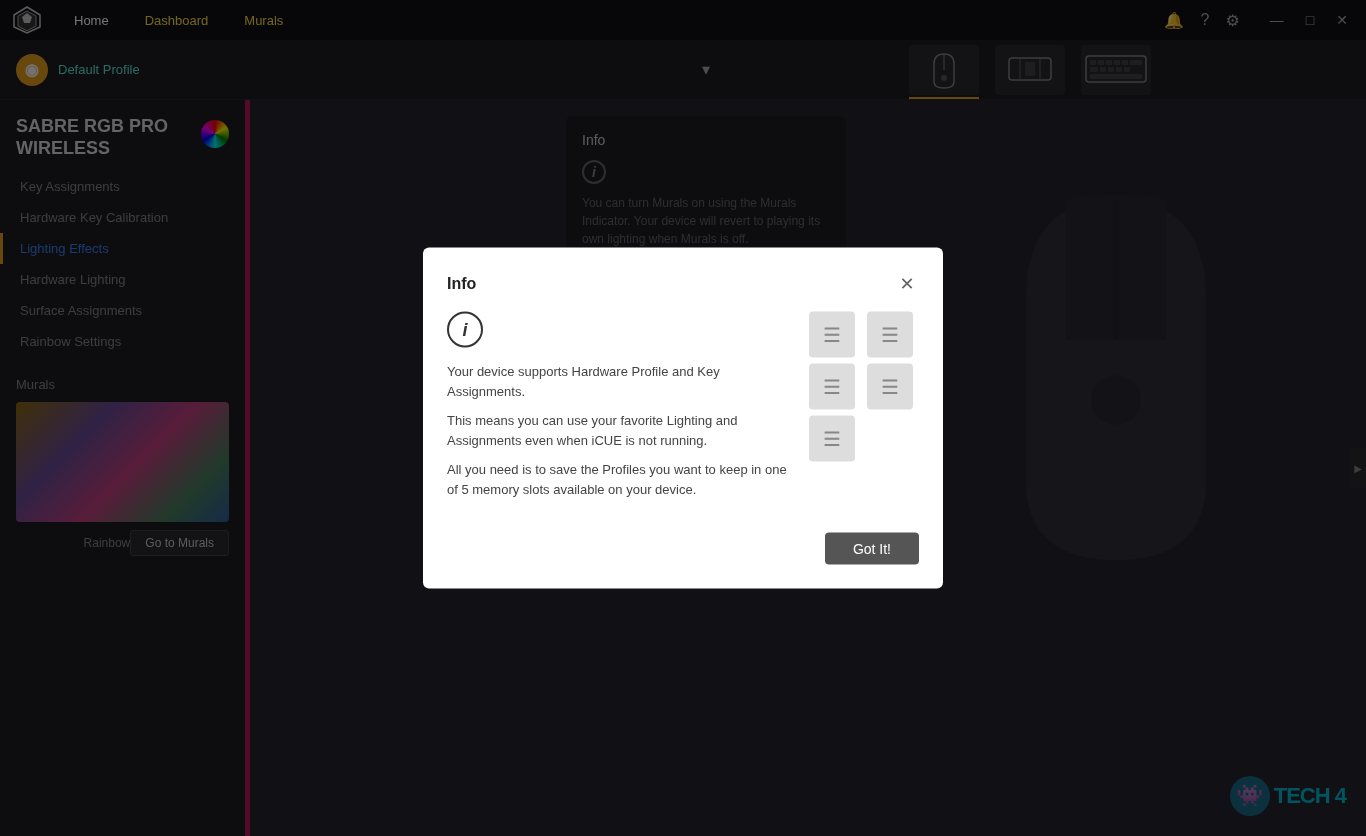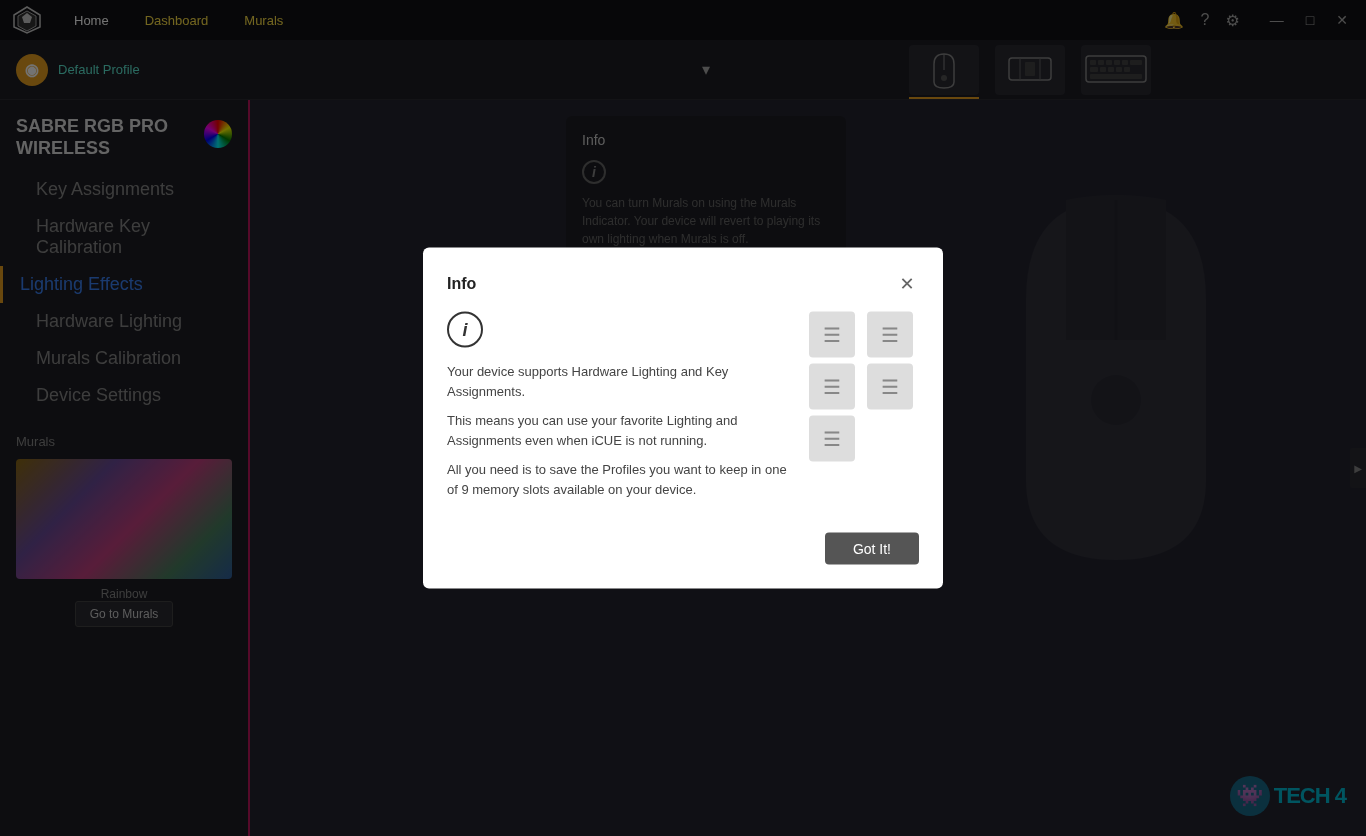--- a/index.html
+++ b/index.html
@@ -131,21 +131,21 @@
     .main-layout {
       display: flex;
       height: calc(836px - 100px);
     }
 
     
     .sidebar {
       width: 250px;
       background: #1e1e24;
       padding: 16px 0;
-      border-right: 2px solid #be185d;
+      border-right: 5px solid #be185d;
       flex-shrink: 0;
     }
     .device-title {
       padding: 0 16px 12px 16px;
       display: flex;
       align-items: flex-start;
       justify-content: space-between;
     }
     .device-name {
       font-size: 18px;
@@ -160,22 +160,22 @@
       border-radius: 50%;
       background: conic-gradient(red, yellow, green, cyan, blue, magenta, red);
       cursor: pointer;
       flex-shrink: 0;
       margin-top: 4px;
     }
     .sidebar-menu {
       list-style: none;
     }
     .sidebar-menu li {
-      padding: 8px 36px;
-      font-size: 18px;
+      padding: 8px 20px;
+      font-size: 13px;
       color: #888;
       cursor: pointer;
     }
     .sidebar-menu li.active {
       color: #3b82f6;
       border-left: 3px solid #e8a020;
       padding-left: 17px;
     }
 
     
@@ -191,22 +191,21 @@
     .murals-preview {
       width: 100%;
       height: 120px;
       background: linear-gradient(135deg, #8B6914 0%, #6b4c9a 30%, #c44080 55%, #4a8060 80%, #3060a0 100%);
       border-radius: 4px;
       margin-bottom: 8px;
     }
     .murals-footer {
       display: flex;
       align-items: center;
-      justify-content: space-between;
-      flex-direction: column;
+      justify-content: flex-end;
     }
     .murals-label {
       font-size: 12px;
       color: #888;
     }
     .goto-murals-btn {
       padding: 5px 14px;
       background: #2a2a32;
       border: 1px solid #444;
       border-radius: 3px;
@@ -460,22 +459,22 @@
         <div class="device-name">SABRE RGB PRO</div>
         <div class="device-name">WIRELESS</div>
       </div>
       <div class="device-color-btn"></div>
     </div>
     <ul class="sidebar-menu">
       <li>Key Assignments</li>
       <li>Hardware Key Calibration</li>
       <li class="active">Lighting Effects</li>
       <li>Hardware Lighting</li>
-      <li>Murals Calibration</li>
-      <li>Device Settings</li>
+      <li>Surface Assignments</li>
+      <li>Rainbow Settings</li>
     </ul>
 
     <div class="murals-section">
       <div class="murals-title">Murals</div>
       <div class="murals-preview"></div>
       <div class="murals-footer">
         <span class="murals-label">Rainbow</span>
         <button class="goto-murals-btn">Go to Murals</button>
       </div>
     </div>
@@ -520,23 +519,23 @@
 <div class="overlay-backdrop"></div>
 
 <div class="modal-dialog">
   <div class="modal-header">
     <span class="modal-title">Info</span>
     <div class="modal-close">✕</div>
   </div>
   <div class="modal-body">
     <div class="modal-text-col">
       <div class="modal-info-icon">i</div>
-      <div class="modal-para">Your device supports Hardware Lighting and Key Assignments.</div>
+      <div class="modal-para">Your device supports Hardware Profile and Key Assignments.</div>
       <div class="modal-para">This means you can use your favorite Lighting and Assignments even when iCUE is not running.</div>
-      <div class="modal-para">All you need is to save the Profiles you want to keep in one of 9 memory slots available on your device.</div>
+      <div class="modal-para">All you need is to save the Profiles you want to keep in one of 5 memory slots available on your device.</div>
     </div>
     <div class="modal-grid-col">
       <div class="slot-grid">
         <div class="slot-item">
           <span class="slot-icon">☰</span>
         </div>
         <div class="slot-item">
           <span class="slot-icon">☰</span>
         </div>
         <div class="slot-item">

